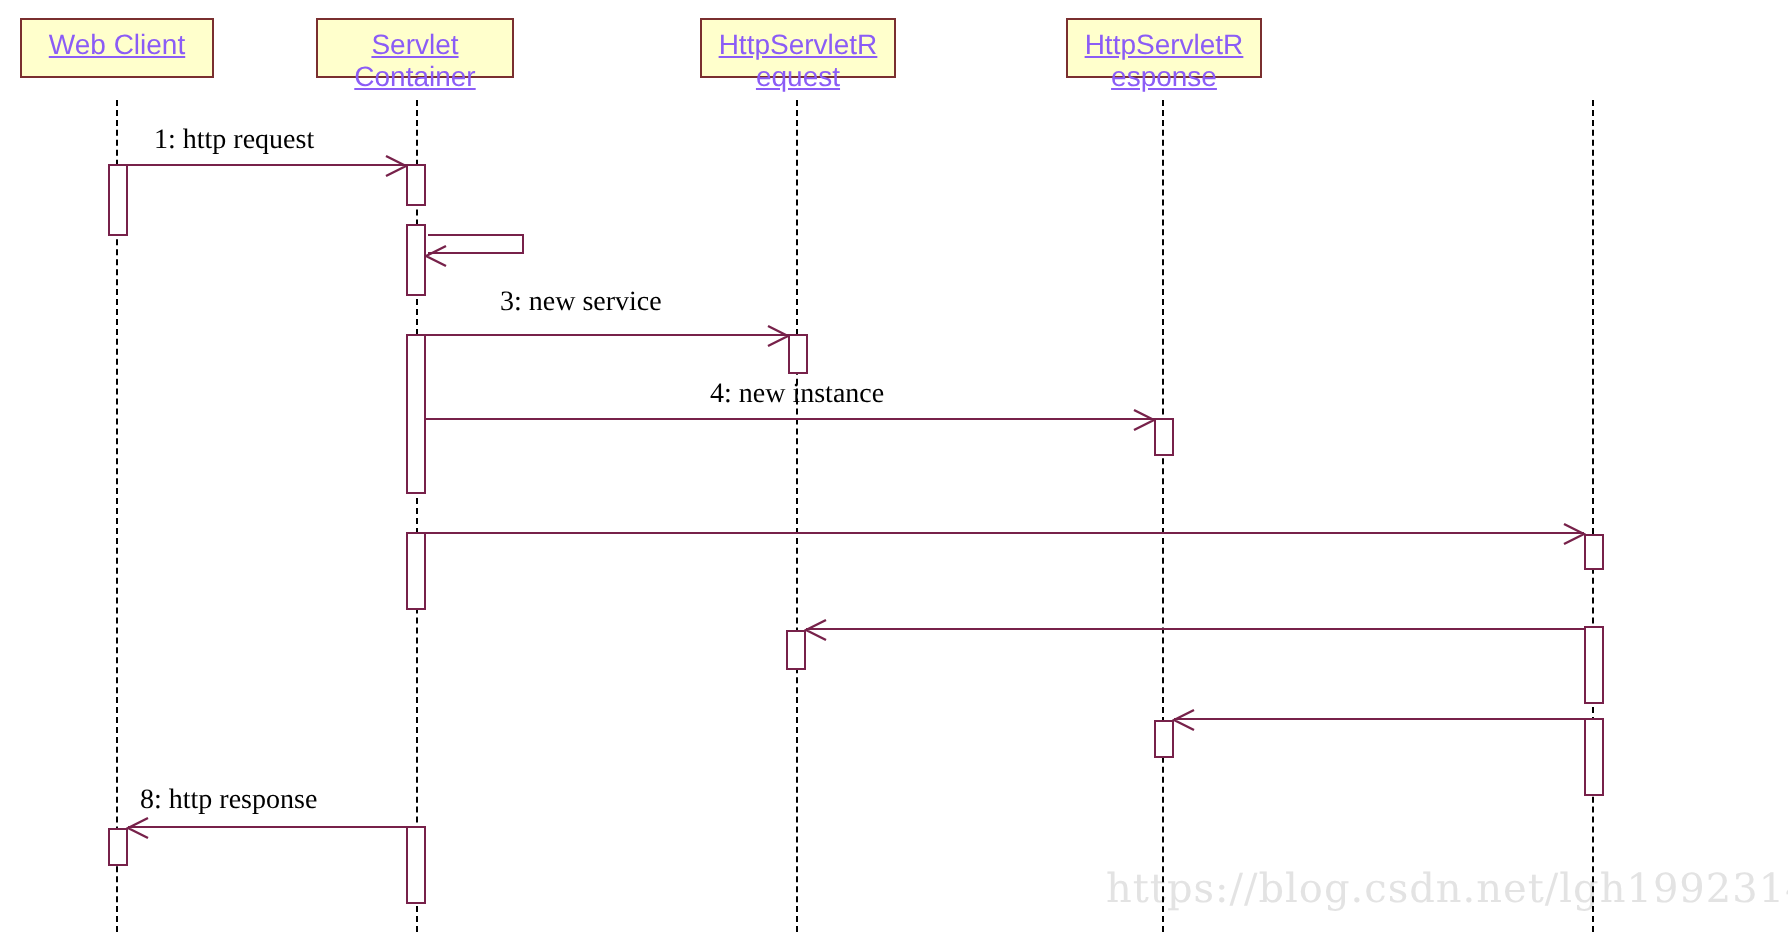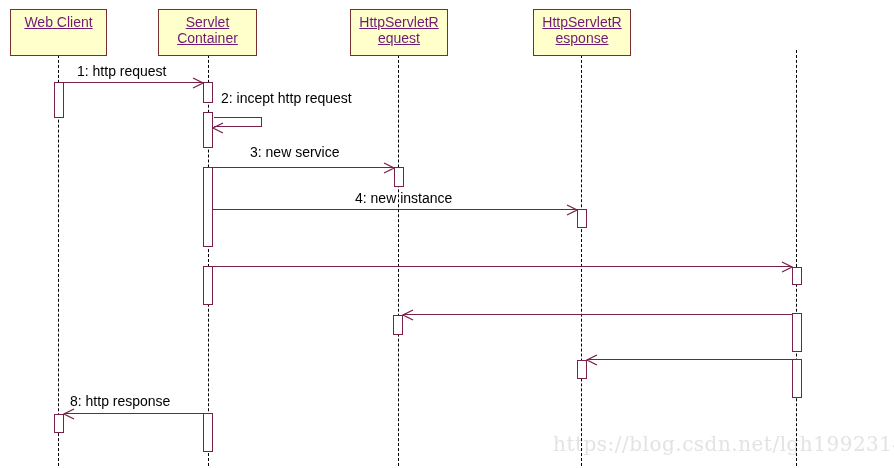--- a/index.html
+++ b/index.html
@@ -24,30 +24,30 @@
     font-family: "DejaVu Serif", serif;
     font-size: 20px;
     letter-spacing: 0.5px;
     color: #e3e3e3;
     white-space: nowrap;
   }
   
   .actor {
     position: absolute;
     top: 9px;
-    height: 47px;
+    height: 30px;
     box-sizing: border-box;
     background: #ffffcc;
     border: 1px solid #7a2f2f;
     text-align: center;
     font-size: 14px;
     line-height: 16px;
     padding-top: 4px;
     z-index: 4;
-    color: #701a75;
+    color: #8b5cf6;
   }
   .actor .actor-label {
     text-decoration: underline;
     white-space: pre-line;
   }
   
   .lifeline {
     position: absolute;
     top: 50px;
     height: 416px;
@@ -85,20 +85,21 @@
     border-left: none;
     z-index: 3;
   }
   .self-loop svg { position: absolute; left: -2px; top: 4px; }
   .msg-label {
     position: absolute;
     font-size: 14px;
     color: #000;
     white-space: nowrap;
     z-index: 5;
+    font-family: Liberation Serif, serif;
   }
   
   .a0 { left: 10px;  width: 97px; }
   .a1 { left: 158px; width: 99px; }
   .a2 { left: 350px; width: 98px; }
   .a3 { left: 533px; width: 98px; }
   .a4 { left: 749px; width: 97px; }
   
   .lf0 { left: 58px; }
   .lf1 { left: 208px; }
@@ -171,21 +172,20 @@
         <path d="M1 1 L11 6 L1 11" fill="none" stroke="#77214a" stroke-width="1.2"></path>
       </svg>
   </div>
   <div class="msg-label l1">1: http request</div>
 
   <div class="self-loop">
     <svg width="12" height="12" viewBox="0 0 12 12">
         <path d="M11 1 L1 6 L11 11" fill="none" stroke="#77214a" stroke-width="1.2"></path>
       </svg>
   </div>
-  <div class="msg-label l2">2: incept http request</div>
 
   <div class="msg-line m3">
     <svg class="head-right" width="12" height="12" viewBox="0 0 12 12">
         <path d="M1 1 L11 6 L1 11" fill="none" stroke="#77214a" stroke-width="1.2"></path>
       </svg>
   </div>
   <div class="msg-label l3">3: new service</div>
 
   <div class="msg-line m4">
     <svg class="head-right" width="12" height="12" viewBox="0 0 12 12">

